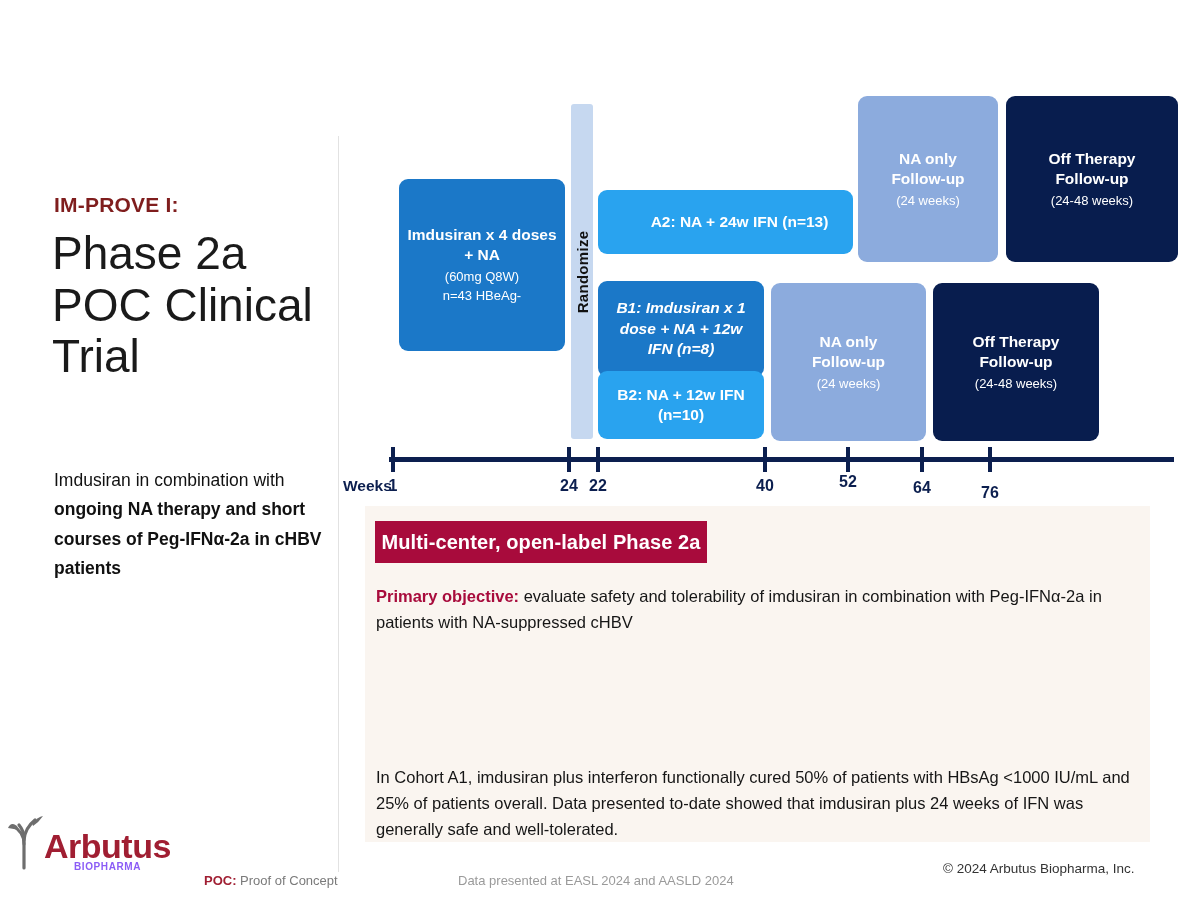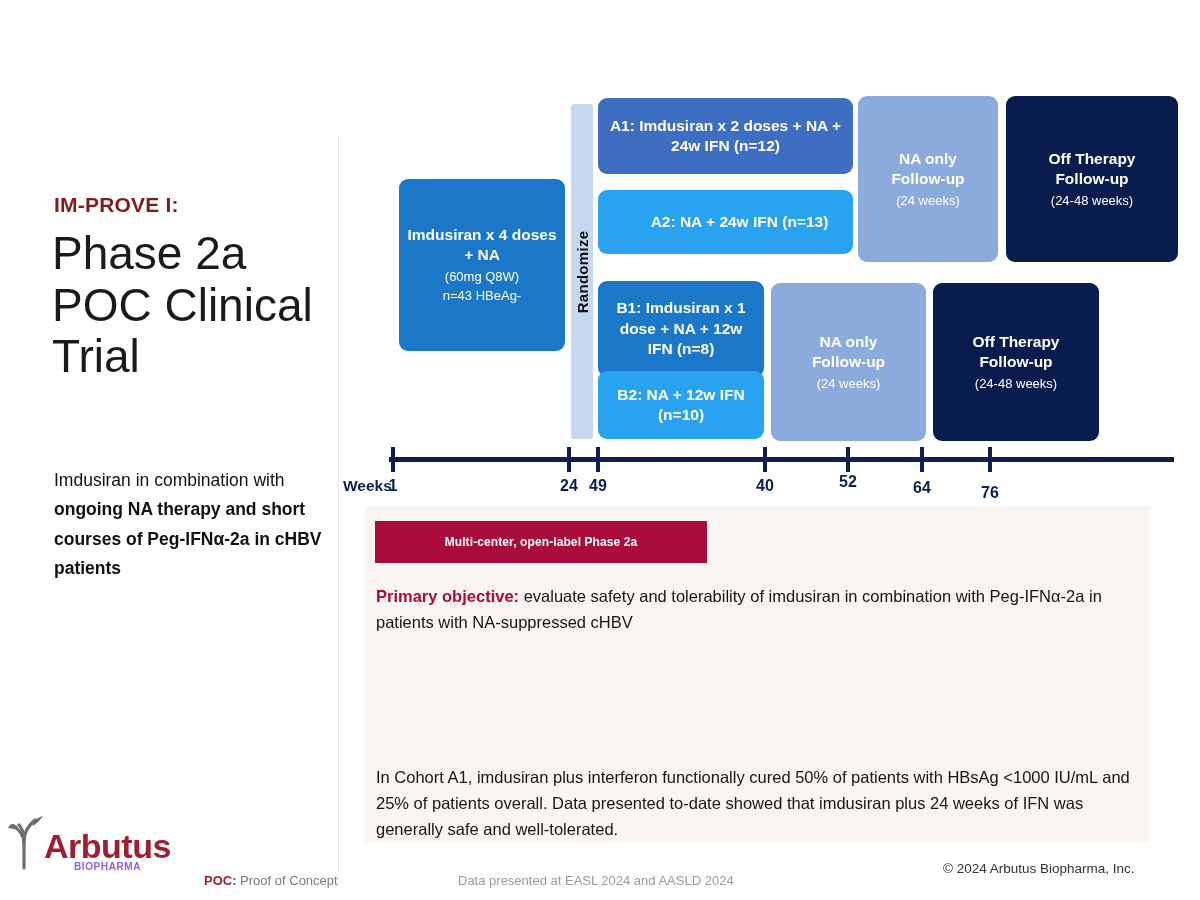--- a/index.html
+++ b/index.html
@@ -86,21 +86,21 @@
     margin-top: 2px;
   }
 
   .box-main      { left: 399px;  top: 179px; width: 166px; height: 172px; background: #1b78c8; }
   .box-main .l1  { font-size: 15.5px; }
   .box-a1        { left: 598px;  top: 98px;  width: 255px; height: 76px;  background: #3e6ec2; }
   .box-a2        { left: 598px;  top: 190px; width: 255px; height: 64px;  background: #29a3ef; padding-left: 36px; }
   .box-na-a      { left: 858px;  top: 96px;  width: 140px; height: 166px; background: #8cabdd; }
   .box-off-a     { left: 1006px; top: 96px;  width: 172px; height: 166px; background: #081d4e; }
 
-  .box-b1        { left: 598px;  top: 281px; width: 166px; height: 96px;  background: #1b78c8; }
+  .box-b1        { left: 598px;  top: 281px; width: 166px; height: 96px;  background: #1b78c8; font-style: italic; }
   .box-b2        { left: 598px;  top: 371px; width: 166px; height: 68px;  background: #29a3ef; }
   .box-na-b      { left: 771px;  top: 283px; width: 155px; height: 158px; background: #8cabdd; }
   .box-off-b     { left: 933px;  top: 283px; width: 166px; height: 158px; background: #081d4e; }
 
   .randomize {
     position: absolute;
     left: 571px;
     top: 104px;
     width: 22px;
     height: 335px;
@@ -166,21 +166,21 @@
     left: 375px;
     top: 521px;
     width: 332px;
     height: 42px;
     background: #a80b3c;
     display: flex;
     align-items: center;
     justify-content: center;
   }
   .banner span {
-    font-size: 12px;
+    font-size: 20px;
     font-weight: bold;
     color: #ffffff;
     letter-spacing: .1px;
   }
   .para {
     position: absolute;
     left: 376px;
     width: 762px;
     font-size: 16.5px;
     line-height: 1.58;
@@ -267,23 +267,20 @@
   <div class="box box-main">
     <div class="l1">Imdusiran x 4 doses + NA</div>
     <div class="l2">(60mg Q8W)</div>
     <div class="l2">n=43 HBeAg-</div>
   </div>
 
   <div class="randomize">
     <span>Randomize</span>
   </div>
 
-  <div class="box box-a1">
-    <div class="l1">A1: Imdusiran x 2 doses + NA + 24w IFN (n=12)</div>
-  </div>
   <div class="box box-a2">
     <div class="l1">A2: NA + 24w IFN (n=13)</div>
   </div>
   <div class="box box-na-a">
     <div class="l1">NA only</div>
     <div class="l1">Follow-up</div>
     <div class="l2">(24 weeks)</div>
   </div>
   <div class="box box-off-a">
     <div class="l1">Off Therapy</div>
@@ -309,21 +306,21 @@
   </div>
 
   <div class="axis"></div>
   <div class="weeks-label">Weeks</div>
   <div id="tick-container">
       <div class="tick" style="left: 391px;"></div>
       <div class="tick-label" style="left: 393px; top: 477px;">1</div>
       <div class="tick" style="left: 567px;"></div>
       <div class="tick-label" style="left: 569px; top: 477px;">24</div>
       <div class="tick" style="left: 596px;"></div>
-      <div class="tick-label" style="left: 598px; top: 477px;">49</div>
+      <div class="tick-label" style="left: 598px; top: 477px;">22</div>
       <div class="tick" style="left: 763px;"></div>
       <div class="tick-label" style="left: 765px; top: 477px;">40</div>
       <div class="tick" style="left: 846px;"></div>
       <div class="tick-label" style="left: 848px; top: 473px;">52</div>
       <div class="tick" style="left: 920px;"></div>
       <div class="tick-label" style="left: 922px; top: 479px;">64</div>
       <div class="tick" style="left: 988px;"></div>
       <div class="tick-label" style="left: 990px; top: 484px;">76</div>
     </div>
 

